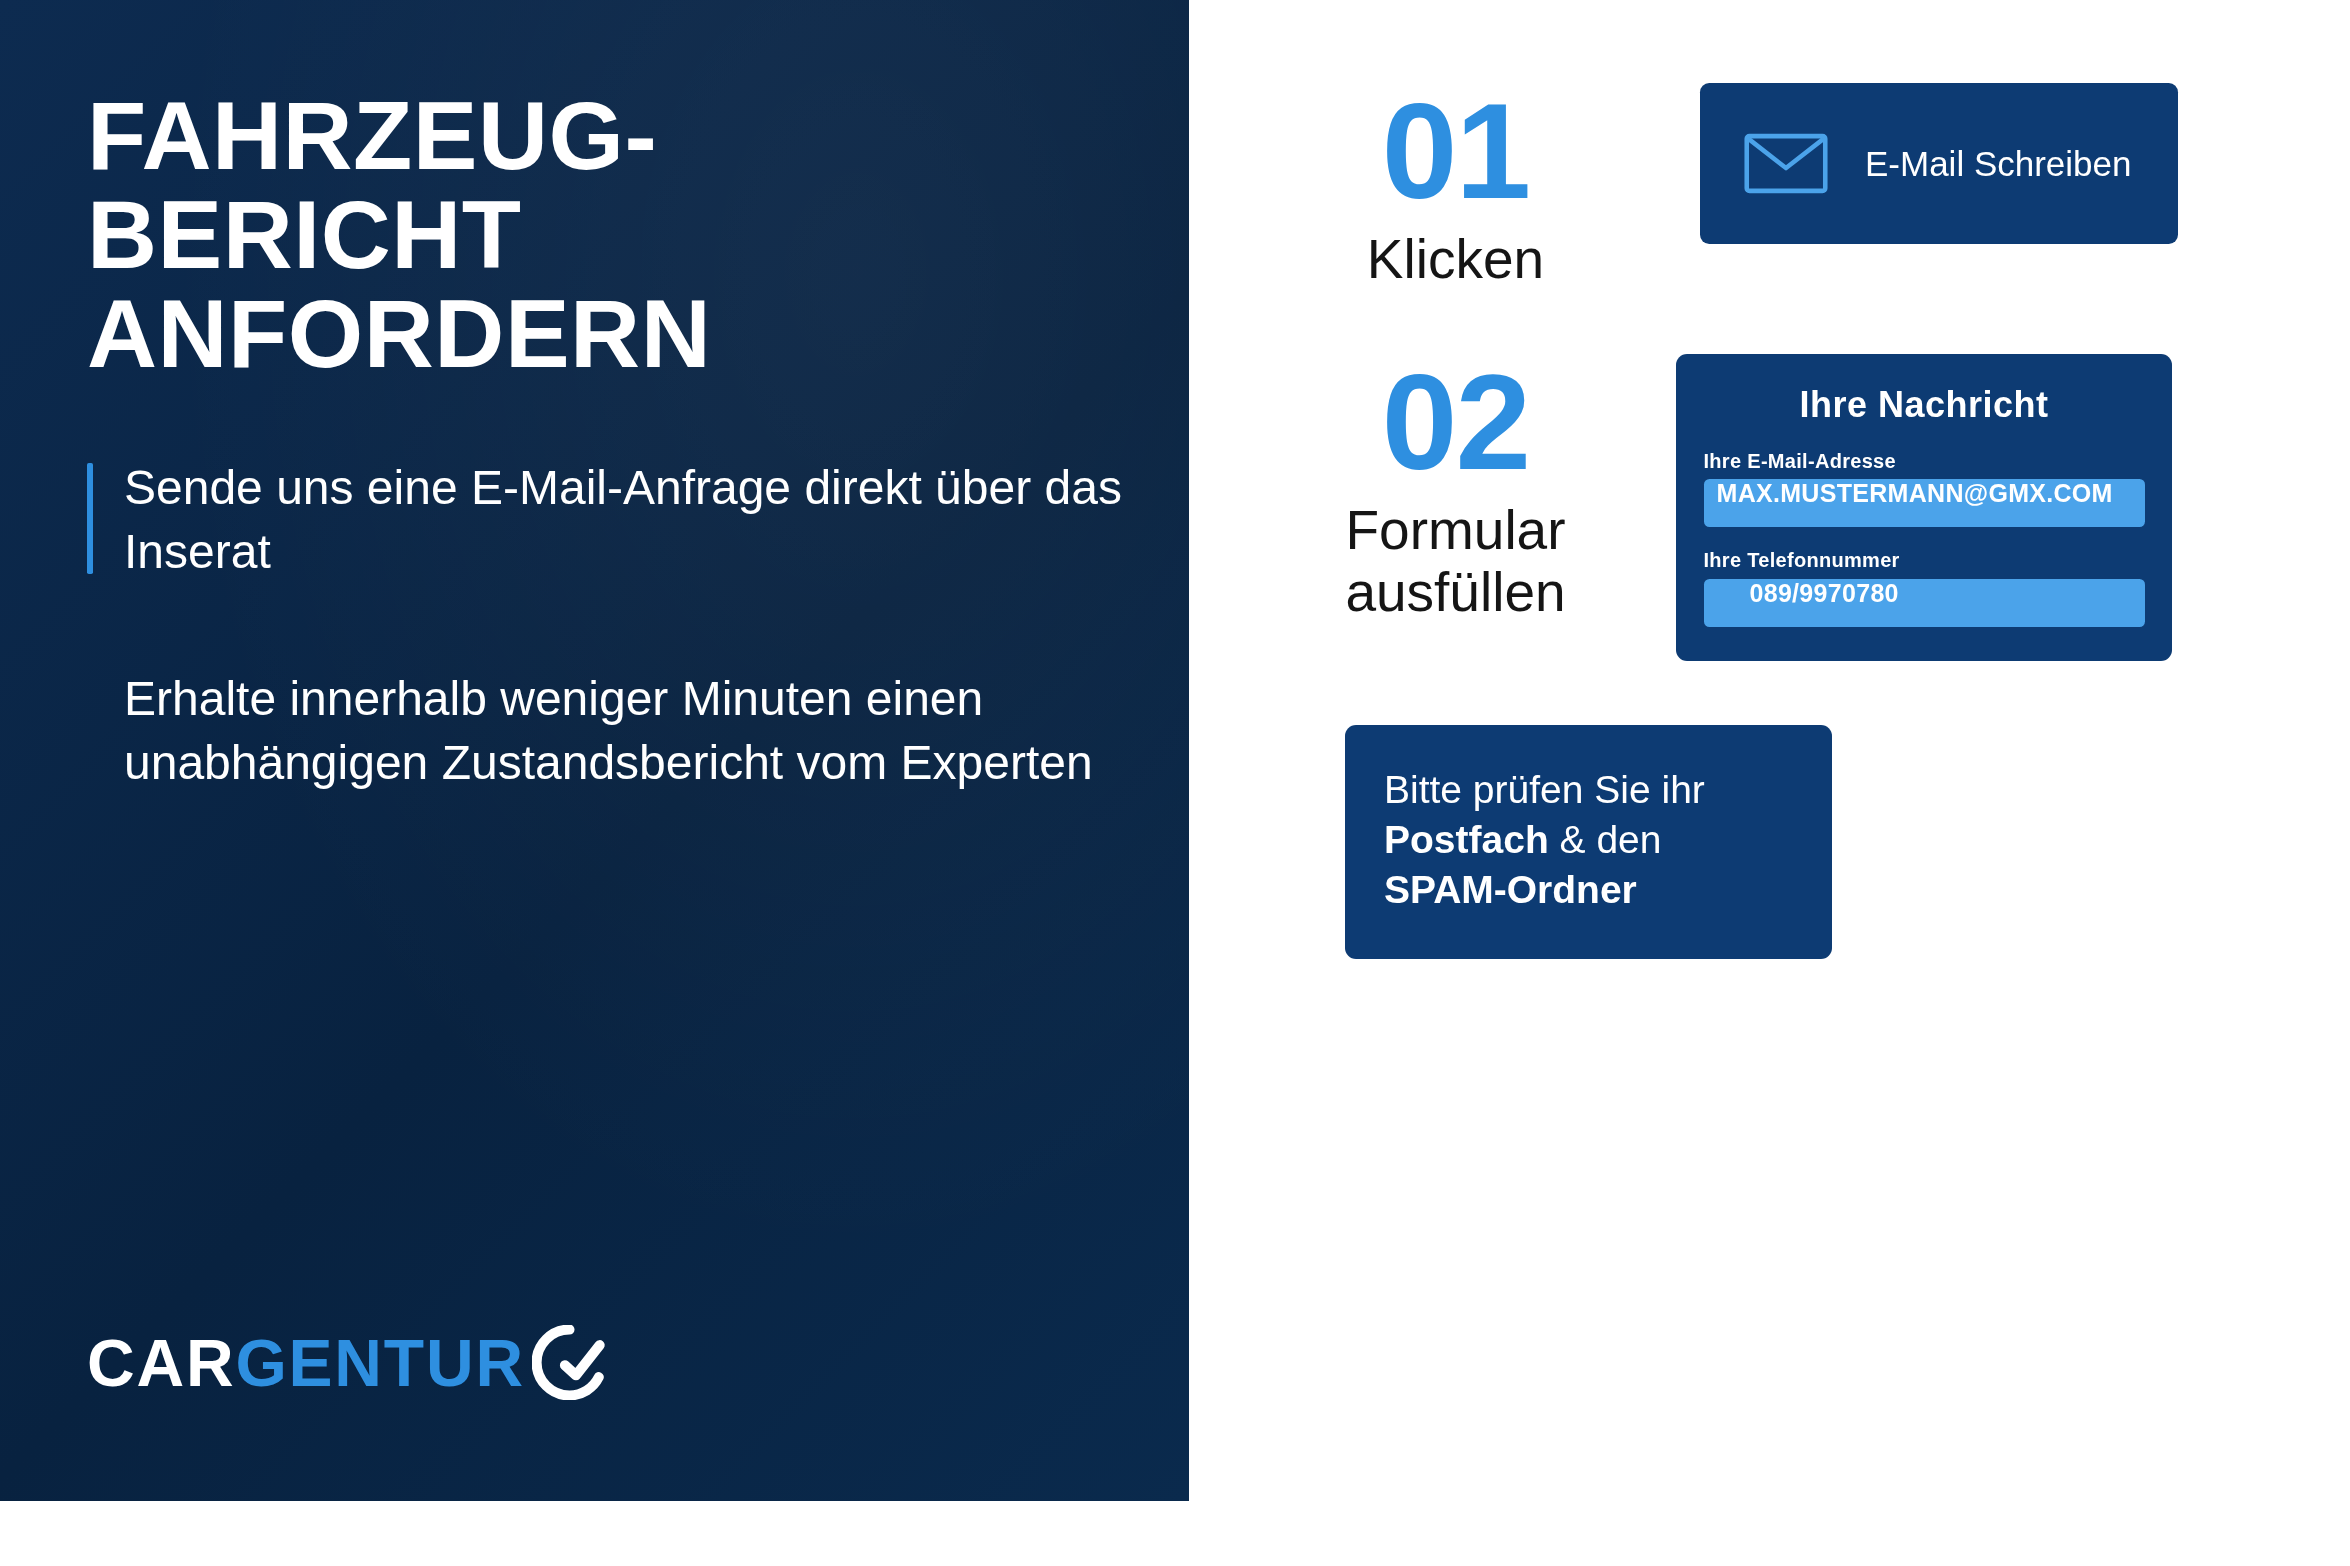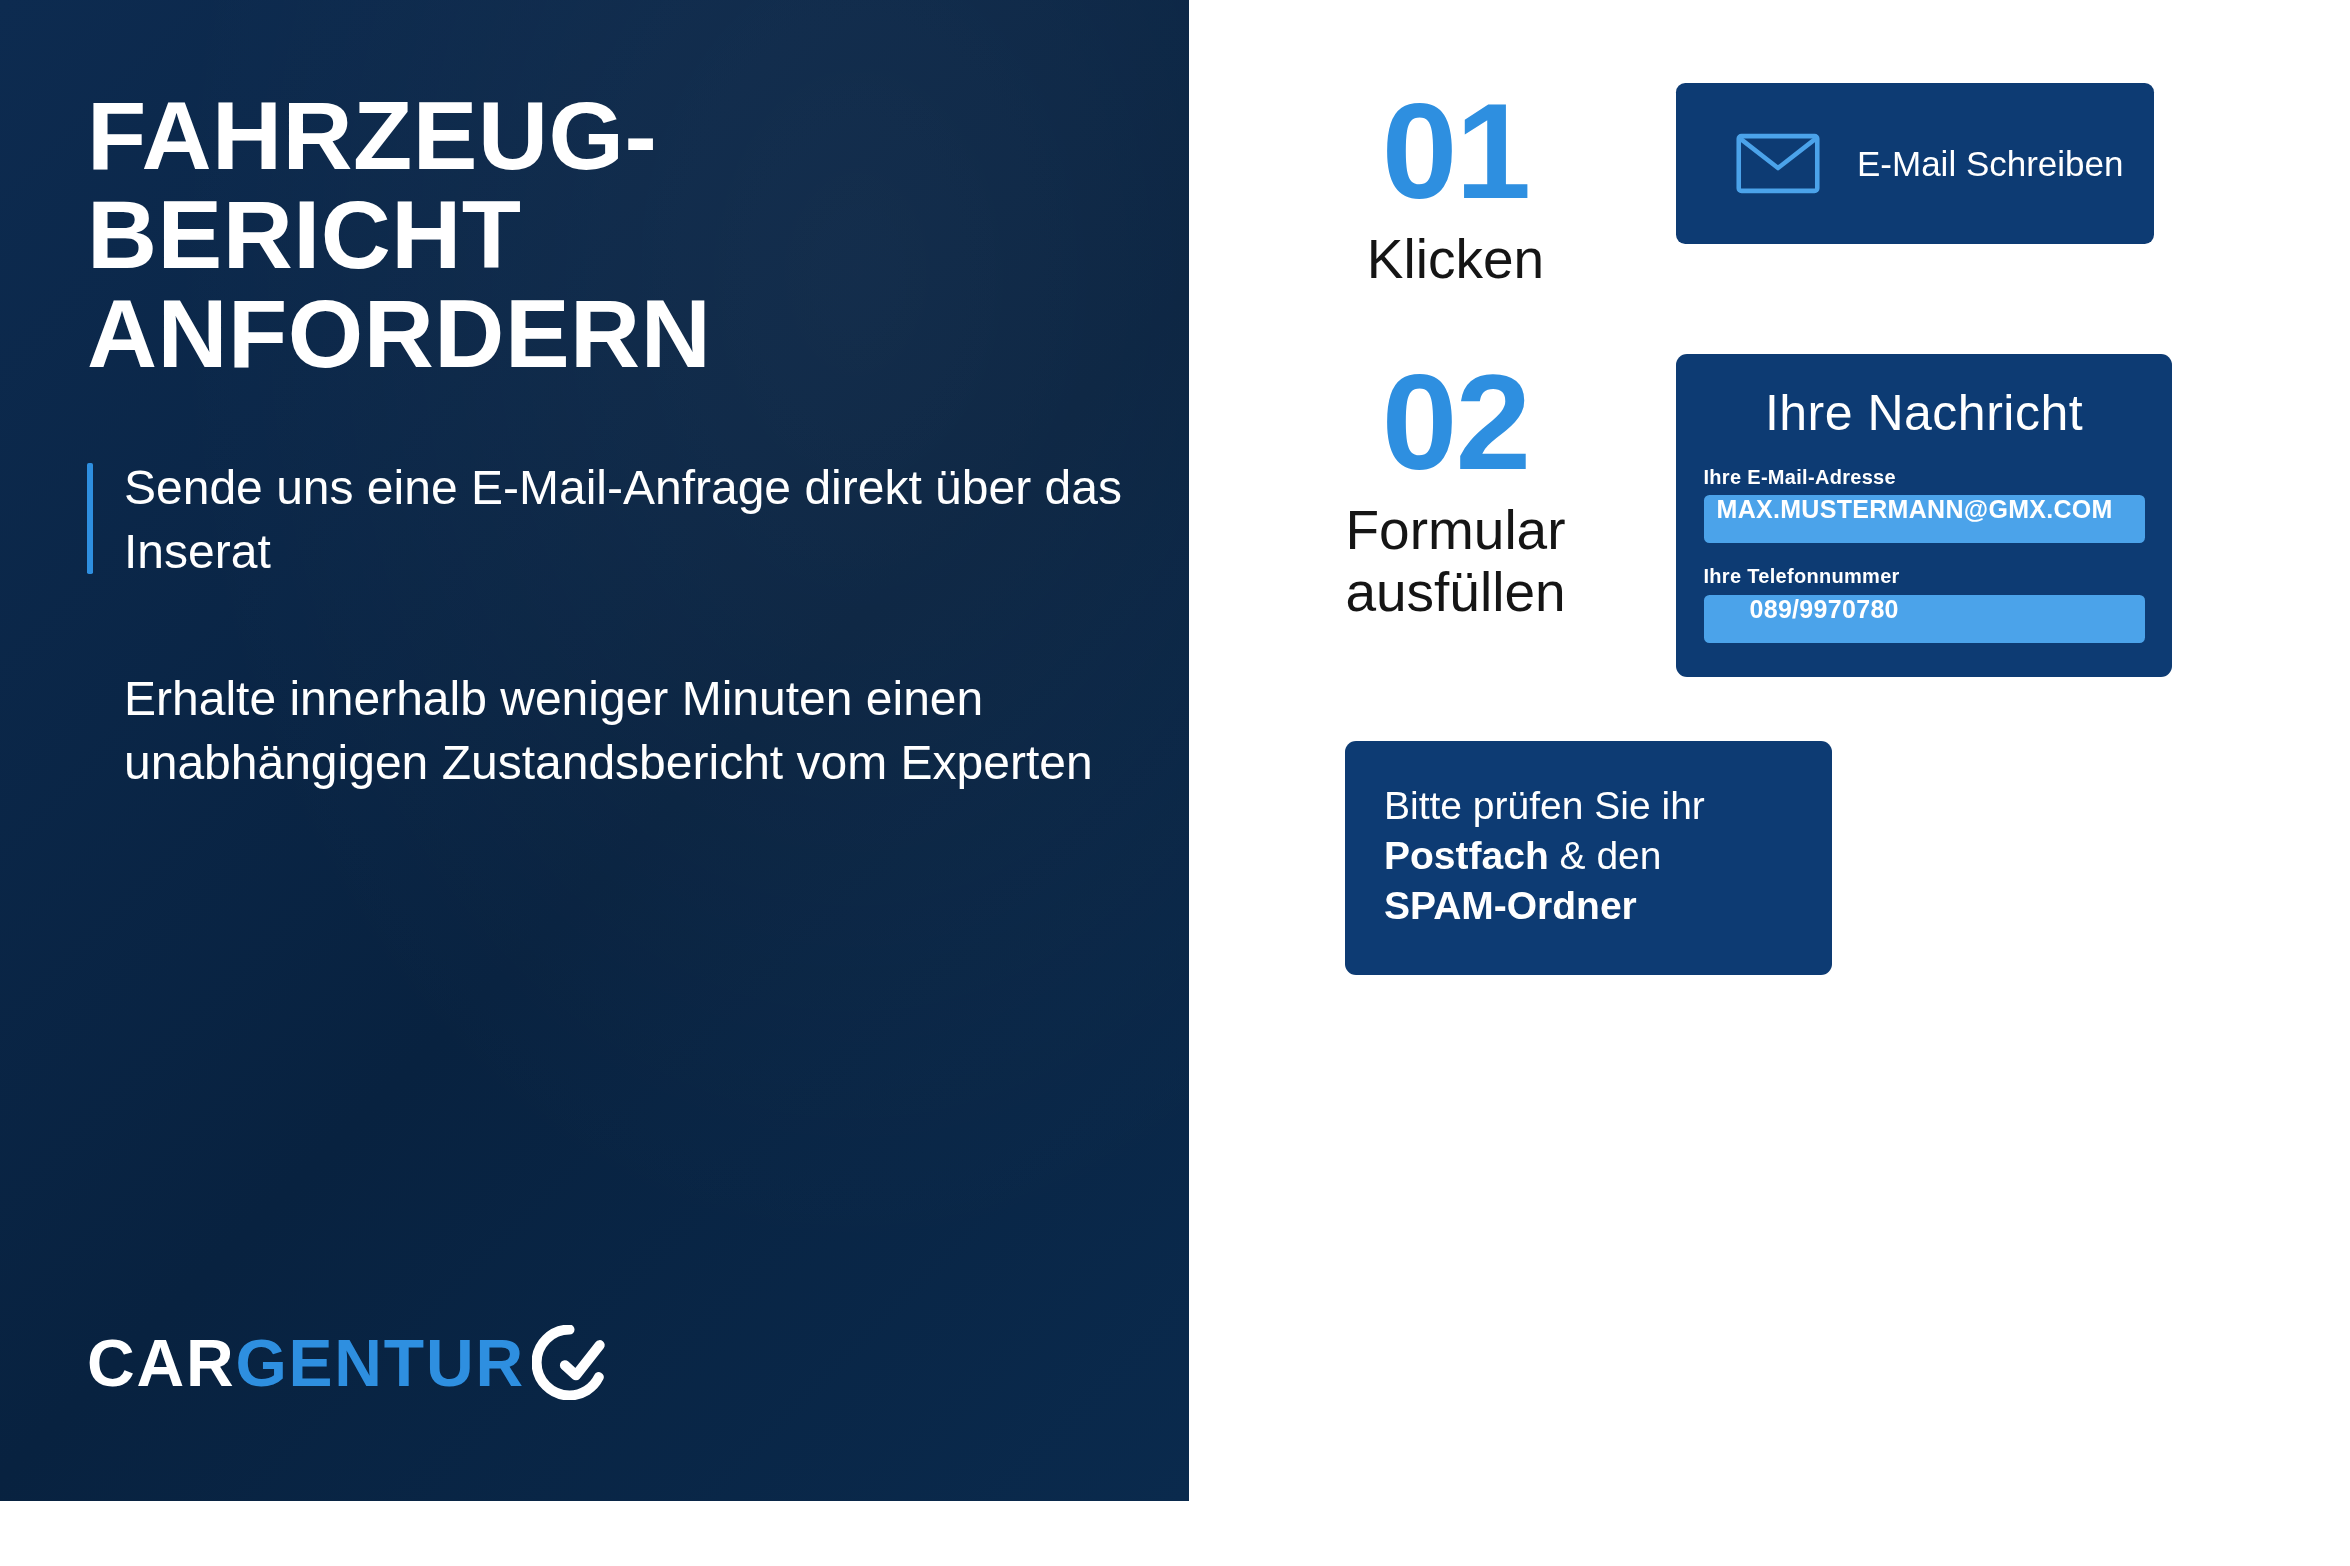--- a/index.html
+++ b/index.html
@@ -155,22 +155,23 @@
 
   
   .card-email {
     width: 478px;
     height: 161px;
     background: #0d3b73;
     border-radius: 9.2px;
     display: flex;
     align-items: center;
     gap: 37px;
-    padding-left: 60px;
-    box-sizing: border-box;
+    padding-left: 44px;
+    box-sizing: border-box;
+    margin-left: 24px;
   }
   .env-icon {
     width: 84px;
     height: 61px;
     flex: 0 0 84px;
   }
   .card-email-label {
     color: #ffffff;
     font-size: 35px;
     font-weight: 400;
@@ -179,22 +180,22 @@
   
   .card-form {
     width: 496px;
     background: #0d3b73;
     border-radius: 11px;
     padding: 24px 27.5px 31px 27.5px;
     box-sizing: border-box;
   }
   .form-title {
     color: #ffffff;
-    font-size: 50px;
-    font-weight: 400;
+    font-size: 36px;
+    font-weight: 700;
     text-align: center;
     margin: 5.5px 0 24px 0;
     letter-spacing: 0.5px;
   }
   .field-label {
     color: #ffffff;
     font-size: 20px;
     font-weight: 700;
     margin-bottom: 6.4px;
     letter-spacing: 0.3px;

